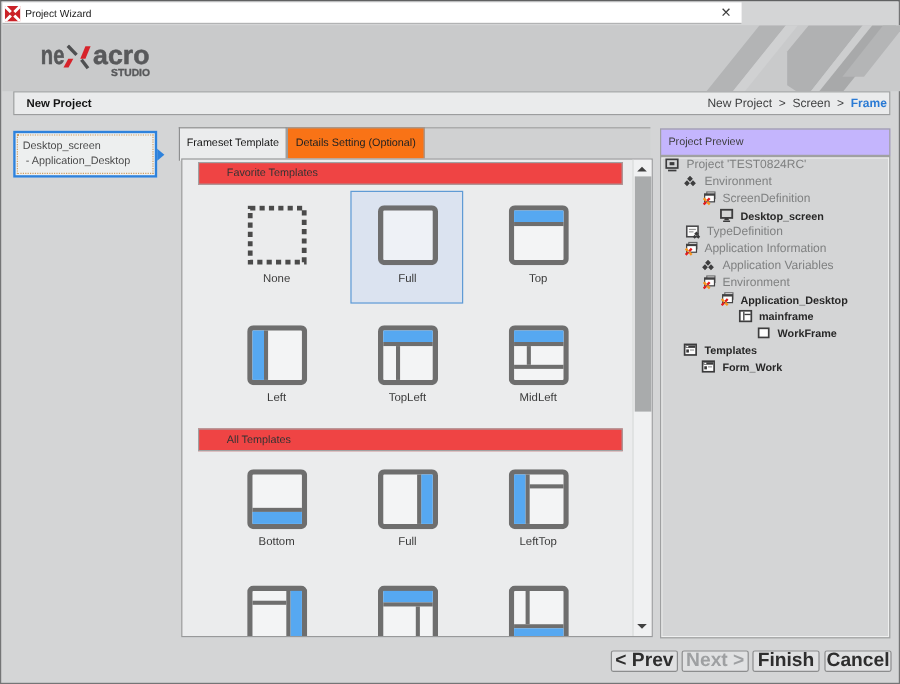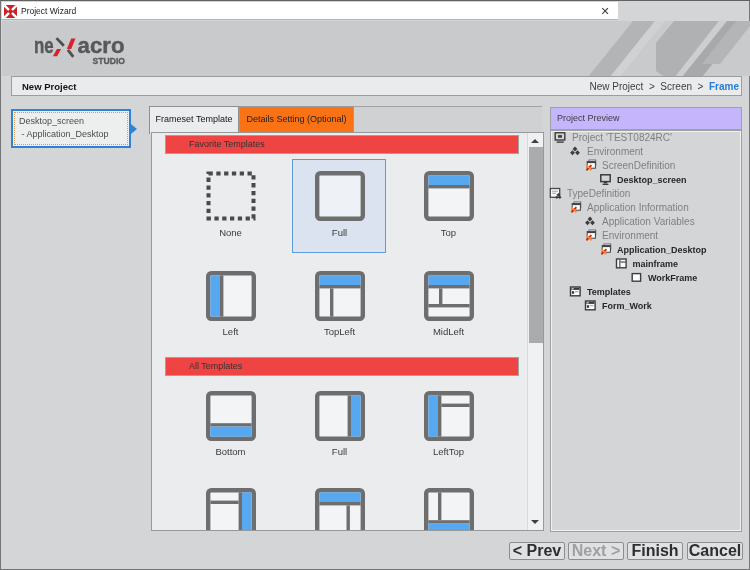--- a/index.html
+++ b/index.html
@@ -184,21 +184,21 @@
       <span class="tg">ScreenDefinition</span>
     </div>
 <div class="tr" style="left:598px;top:171.5px">
       <svg width="13" height="13" viewBox="0 0 13 13">
         <rect x="1.8" y="1.8" width="9.4" height="6.8" fill="none" stroke="#3c3c3d" stroke-width="1.5"></rect>
         <path d="M5.2,8.6 L7.8,8.6 L8.6,10.6 L4.4,10.6 Z" fill="#3c3c3d"></path>
         <rect x="3.6" y="10.8" width="5.8" height="1.2" fill="#3c3c3d"></rect>
       </svg>
       <span class="tb">Desktop_screen</span>
     </div>
-<div class="tr" style="left:548px;top:185.5px">
+<div class="tr" style="left:570px;top:185.5px">
       <svg width="13" height="13" viewBox="0 0 13 13">
         <rect x="1.3" y="1.5" width="9.4" height="8.8" fill="#fbfbfb" stroke="#48484a" stroke-width="1.3"></rect>
         <rect x="3.1" y="3.7" width="5.8" height="1" fill="#9a9a9a"></rect>
         <rect x="3.1" y="5.7" width="3.8" height="1" fill="#9a9a9a"></rect>
         <path d="M9.4,5.9 L11.3,7.8 L9.4,9.7 L7.5,7.8 Z M7.9,8.7 L9.5,10.3 L7.9,11.9 L6.3,10.3 Z M10.9,8.7 L12.5,10.3 L10.9,11.9 L9.3,10.3 Z" fill="#3a3a3b"></path>
       </svg>
       <span class="tg">TypeDefinition</span>
     </div>
 <div class="tr" style="left:568px;top:199.5px">
       <svg width="13" height="13" viewBox="0 0 13 13">

